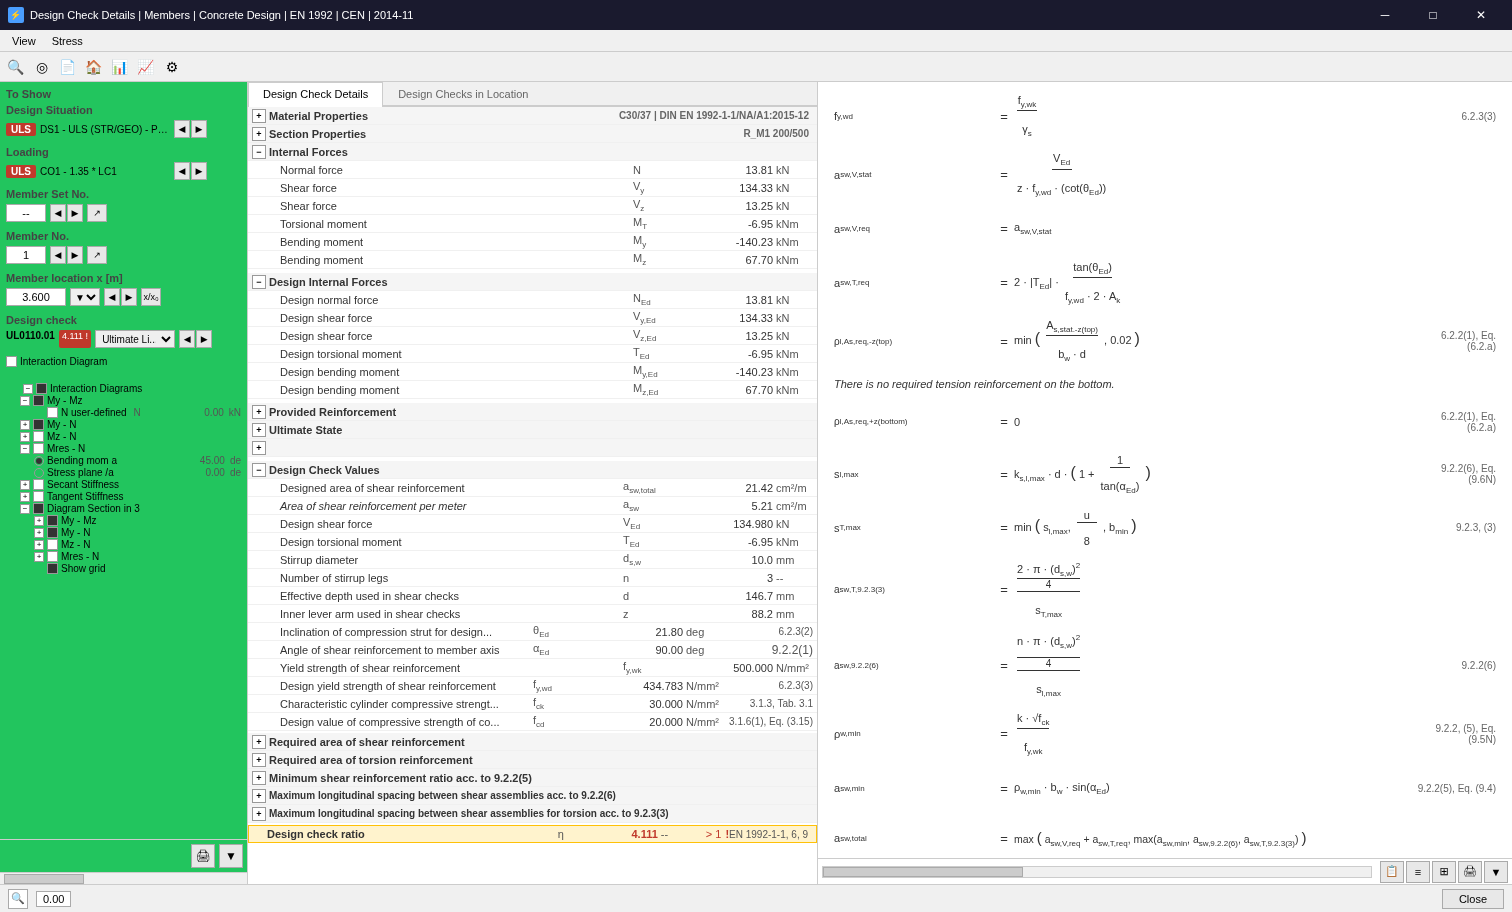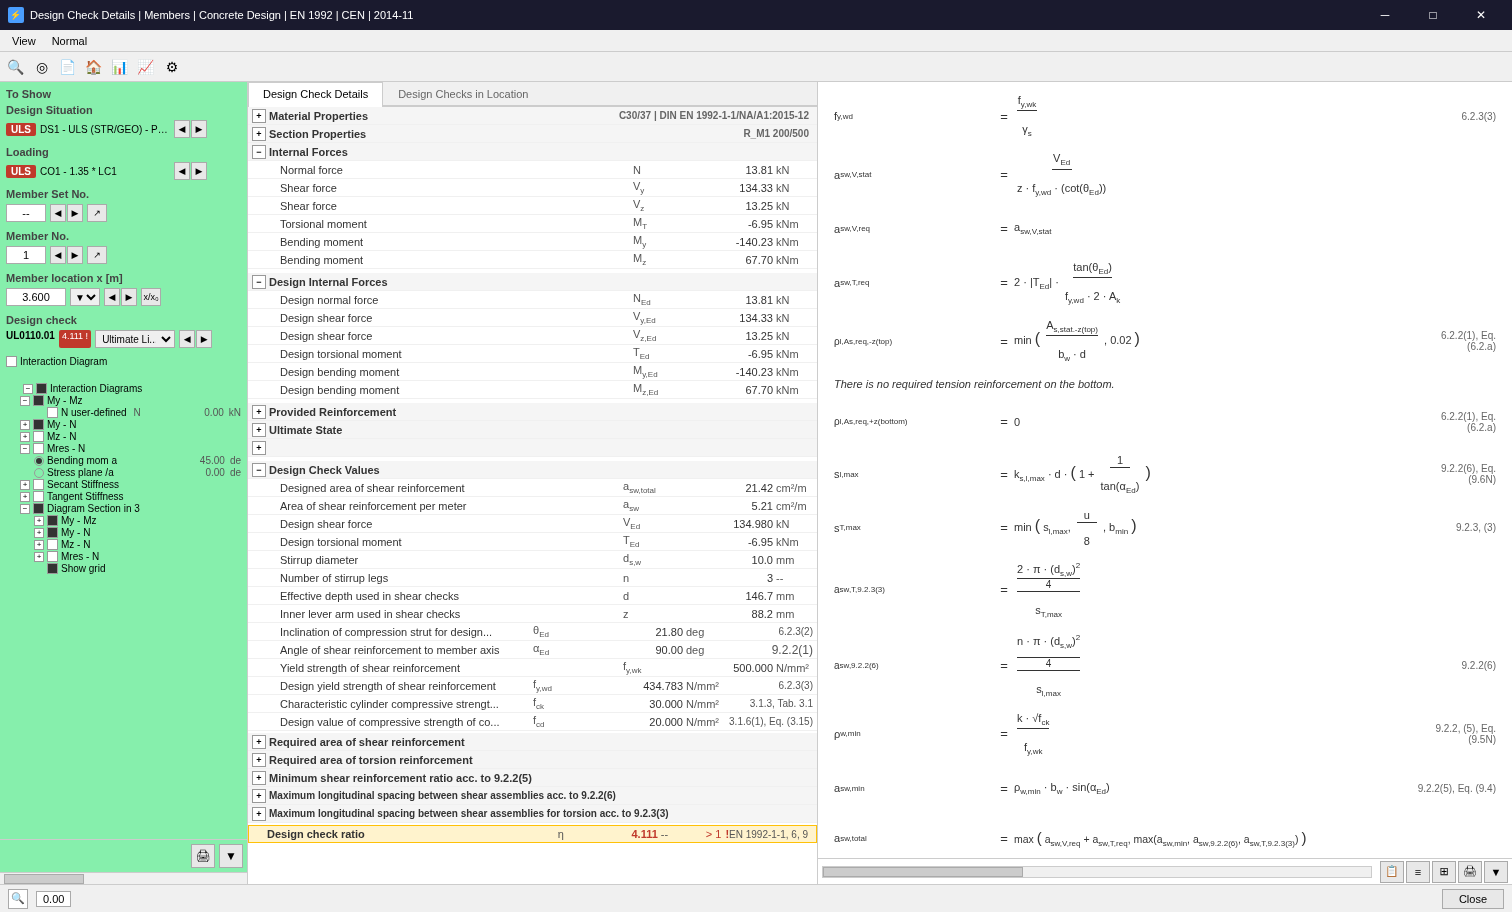--- a/index.html
+++ b/index.html
@@ -17,21 +17,21 @@
     .menu-item { padding: 2px 8px; cursor: pointer; }
 
     
     .toolbar { background: #f0f0f0; height: 30px; display: flex; align-items: center; padding: 0 4px; border-bottom: 1px solid #ccc; gap: 2px; }
     .toolbar-btn { width: 24px; height: 24px; border: 1px solid transparent; background: transparent; cursor: pointer; display: flex; align-items: center; justify-content: center; font-size: 14px; }
 
     
     .main-container { display: flex; height: calc(912px - 30px - 22px - 30px - 28px); }
 
     
-    .left-panel { width: 248px; background: #86efac; border-right: 1px solid #ccc; display: flex; flex-direction: column; overflow: hidden; }
+    .left-panel { width: 248px; background: #22c55e; border-right: 1px solid #ccc; display: flex; flex-direction: column; overflow: hidden; }
     .left-panel-content { flex: 1; overflow-y: auto; padding: 6px; }
     .section-label { font-size: 11px; color: #444; margin-bottom: 4px; font-weight: 600; }
     .design-situation-row { display: flex; align-items: center; gap: 4px; margin-bottom: 8px; }
     .uls-badge { background: #c0392b; color: white; padding: 1px 5px; font-size: 10px; font-weight: bold; border-radius: 2px; }
     .combo-text { font-size: 10px; flex: 1; white-space: nowrap; overflow: hidden; text-overflow: ellipsis; max-width: 130px; }
     .nav-arrows { display: flex; gap: 1px; }
     .nav-btn { width: 16px; height: 18px; border: 1px solid #aaa; background: #e8e8e8; cursor: pointer; display: flex; align-items: center; justify-content: center; font-size: 9px; }
     
     .loading-section { margin-bottom: 8px; }
     .member-row { display: flex; align-items: center; gap: 4px; }
@@ -124,21 +124,21 @@
   </div>
   <div class="title-bar-buttons">
     <div class="title-btn">─</div>
     <div class="title-btn">□</div>
     <div class="title-btn close">✕</div>
   </div>
 </div>
 
 <div class="menu-bar">
   <span class="menu-item">View</span>
-  <span class="menu-item">Normal</span>
+  <span class="menu-item">Stress</span>
 </div>
 
 <div class="toolbar">
   <button class="toolbar-btn">🔍</button>
   <button class="toolbar-btn">◎</button>
   <button class="toolbar-btn">📄</button>
   <button class="toolbar-btn">🏠</button>
   <button class="toolbar-btn">📊</button>
   <button class="toolbar-btn">📈</button>
   <button class="toolbar-btn">⚙</button>
@@ -452,21 +452,21 @@
         <span class="tree-label">Design Check Values</span>
       </div>
 
       <div class="tree-row indent-l2">
         <span class="tree-label" style="flex:2;">Designed area of shear reinforcement</span>
         <span class="tree-symbol" style="width:80px;">a<sub>sw,total</sub></span>
         <span class="tree-value">21.42</span>
         <span class="tree-unit">cm²/m</span>
       </div>
       <div class="tree-row indent-l2">
-        <span class="tree-label" style="flex:2;">Area of shear reinforcement per meter</span>
+        <span class="tree-label" style="flex:2;font-style:italic;">Area of shear reinforcement per meter</span>
         <span class="tree-symbol" style="width:80px;">a<sub>sw</sub></span>
         <span class="tree-value">5.21</span>
         <span class="tree-unit">cm²/m</span>
       </div>
       <div class="tree-row indent-l2">
         <span class="tree-label" style="flex:2;">Design shear force</span>
         <span class="tree-symbol" style="width:80px;">V<sub>Ed</sub></span>
         <span class="tree-value">134.980</span>
         <span class="tree-unit">kN</span>
       </div>

